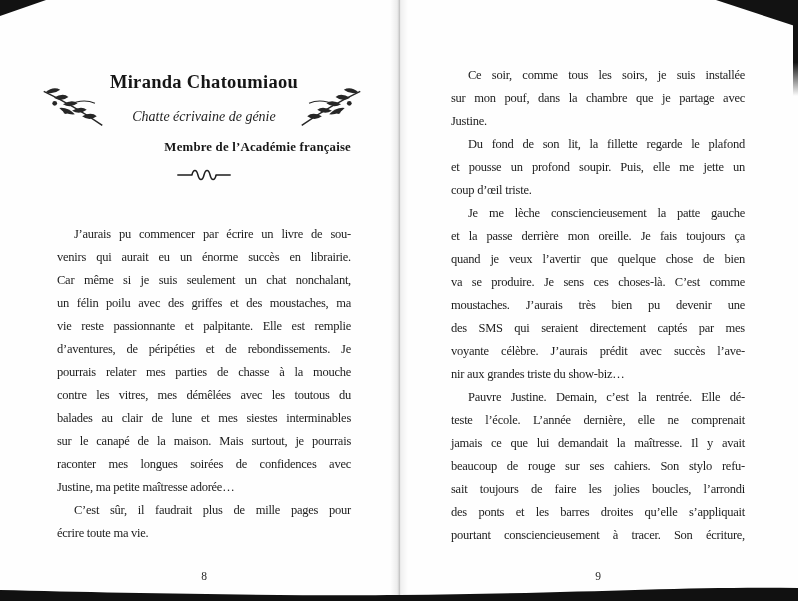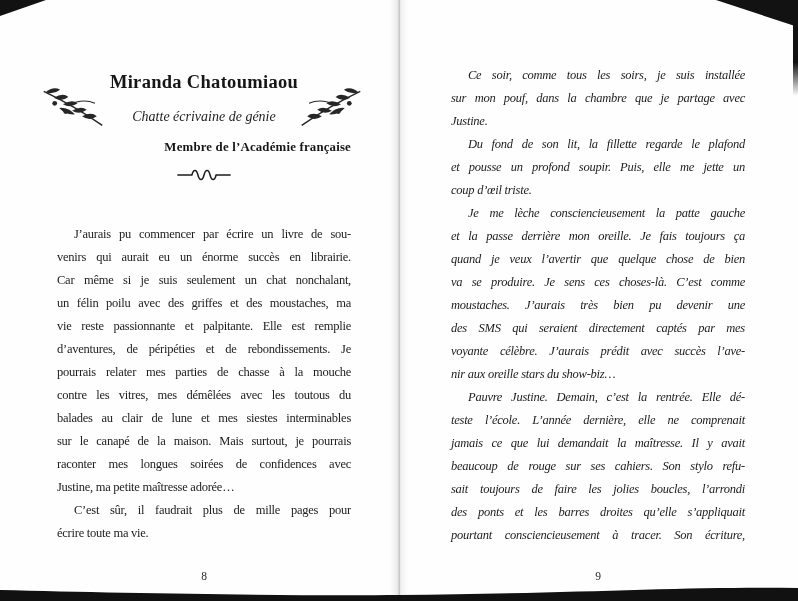--- a/index.html
+++ b/index.html
@@ -61,21 +61,21 @@
   }
   .sprig { position: absolute; top: 84px; width: 64px; height: 46px; }
   .sprig-left  { left: -16px; }
   .sprig-right { right: -12px; transform: scaleX(-1); }
   .divider { position: absolute; top: 168px; left: 0; right: 0; text-align: center; }
   .divider svg { display: inline-block; }
 
   
   .text-block { position: absolute; left: 0; right: 0; }
   .text-block-left  { top: 223px; }
-  .text-block-right { top: 64px; font-style: italic; }
+  .text-block-right { top: 64px; }
   .para { margin: 0; }
   .line {
     font-size: 12.5px; line-height: 23px; letter-spacing: -0.25px;
     text-align: justify; text-align-last: justify;
     white-space: nowrap; overflow: visible; color: #1c1c1c;
   }
   .para .line:first-child { padding-left: 17px; }
   .para .line:last-child  { text-align-last: left; }
   .para.cont .line:last-child { text-align-last: justify; }
 
@@ -171,21 +171,21 @@
           <div class="line">coup d’œil triste.</div>
         </div>
         <div class="para">
           <div class="line">Je me lèche consciencieusement la patte gauche</div>
           <div class="line">et la passe derrière mon oreille. Je fais toujours ça</div>
           <div class="line">quand je veux l’avertir que quelque chose de bien</div>
           <div class="line">va se produire. Je sens ces choses-là. C’est comme</div>
           <div class="line">moustaches. J’aurais très bien pu devenir une</div>
           <div class="line">des SMS qui seraient directement captés par mes</div>
           <div class="line">voyante célèbre. J’aurais prédit avec succès l’ave-</div>
-          <div class="line">nir aux oreille stars du show-biz…</div>
+          <div class="line">nir aux grandes triste du show-biz…</div>
         </div>
         <div class="para cont">
           <div class="line">Pauvre Justine. Demain, c’est la rentrée. Elle dé-</div>
           <div class="line">teste l’école. L’année dernière, elle ne comprenait</div>
           <div class="line">jamais ce que lui demandait la maîtresse. Il y avait</div>
           <div class="line">beaucoup de rouge sur ses cahiers. Son stylo refu-</div>
           <div class="line">sait toujours de faire les jolies boucles, l’arrondi</div>
           <div class="line">des ponts et les barres droites qu’elle s’appliquait</div>
           <div class="line">pourtant consciencieusement à tracer. Son écriture,</div>
         </div>

